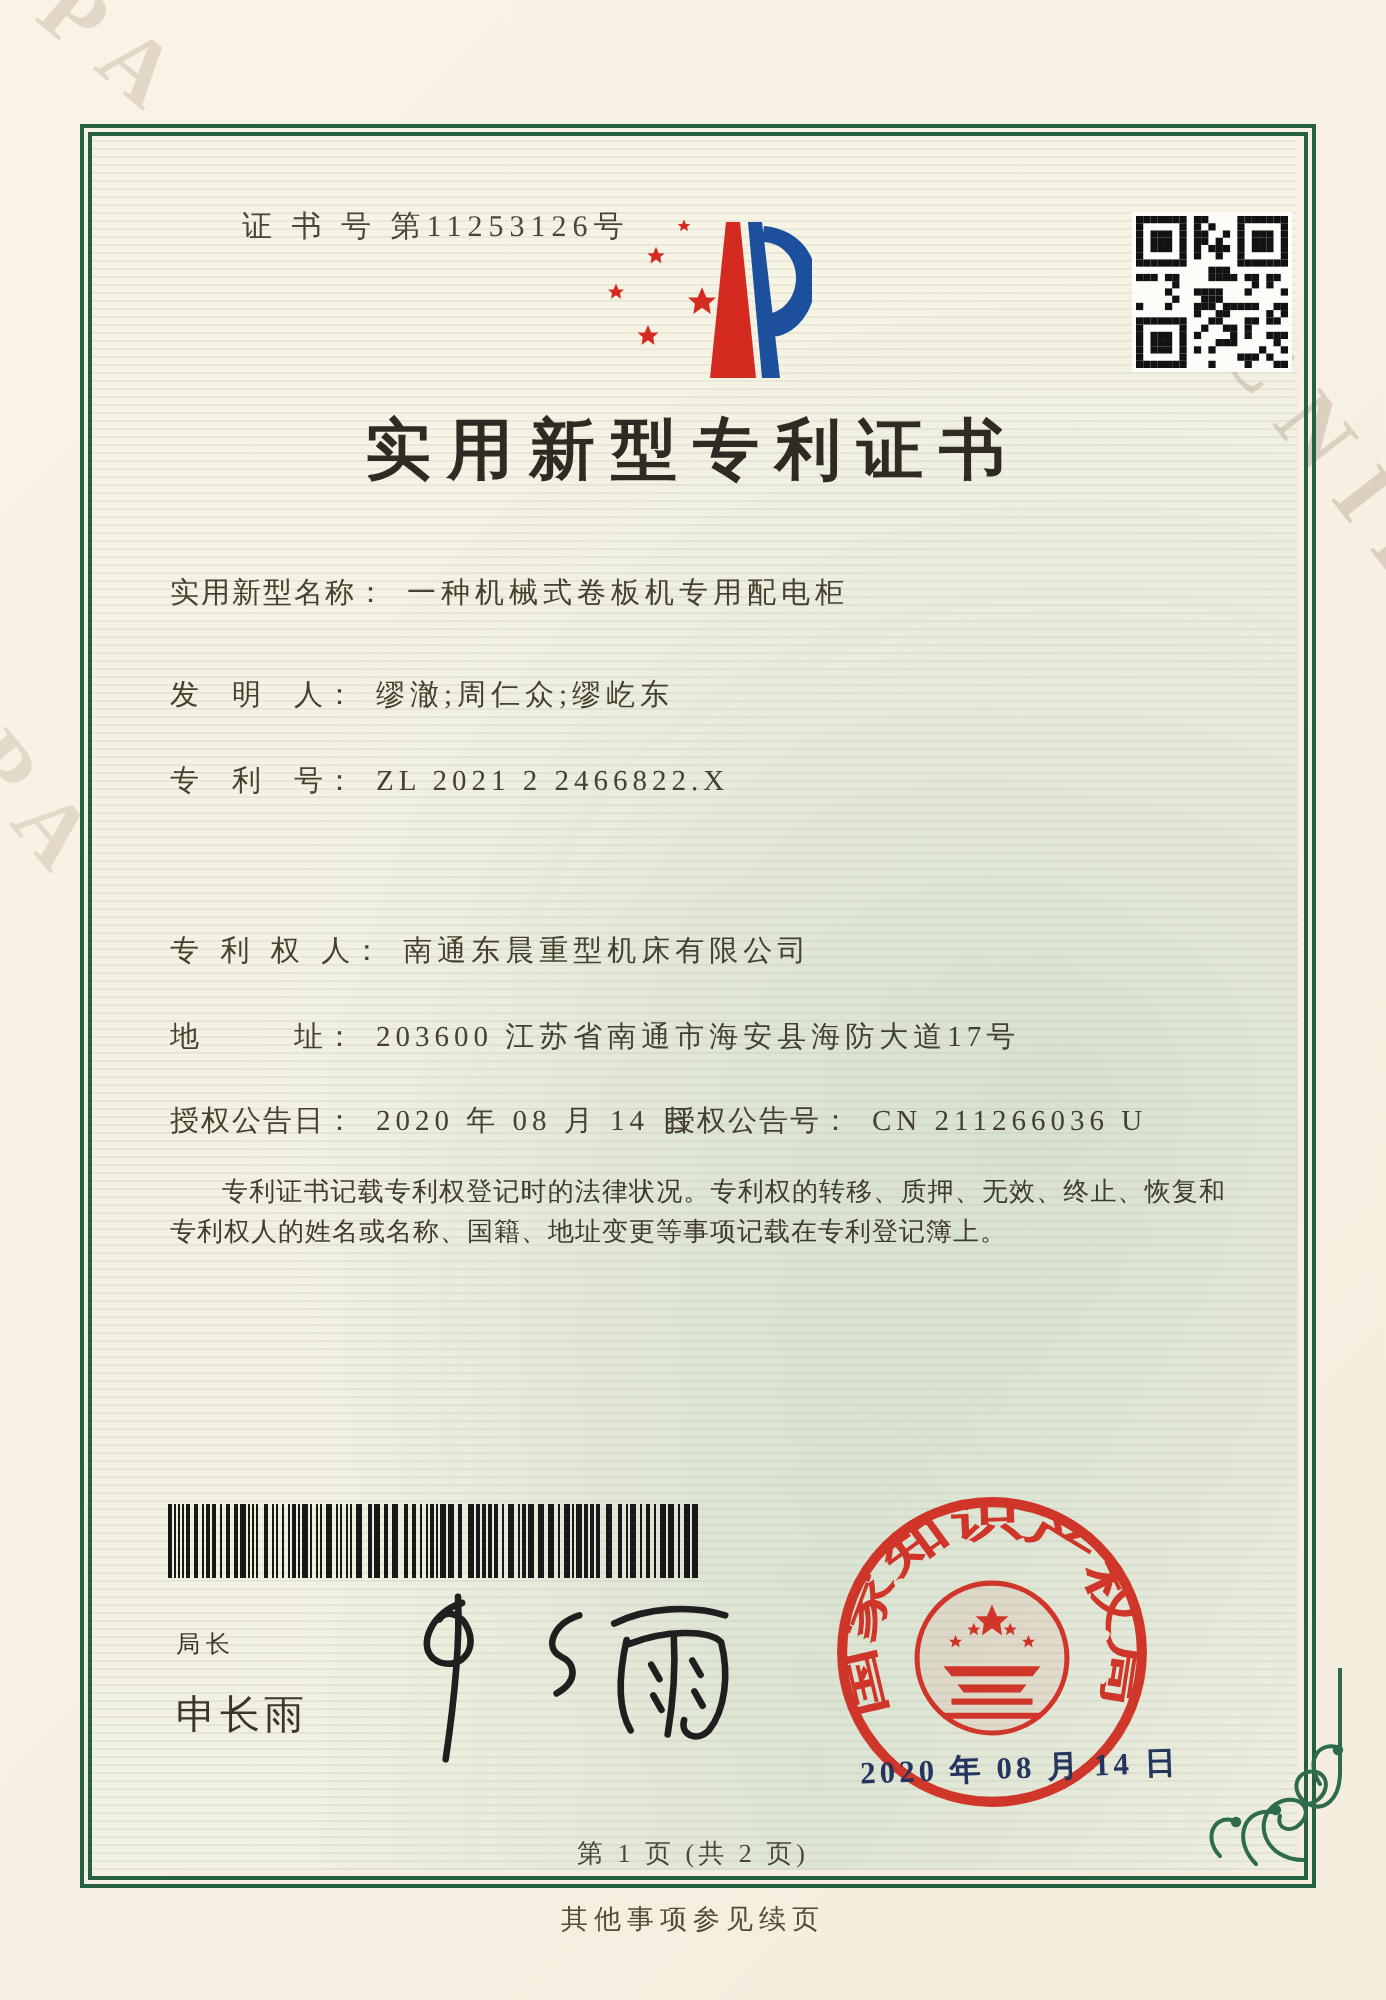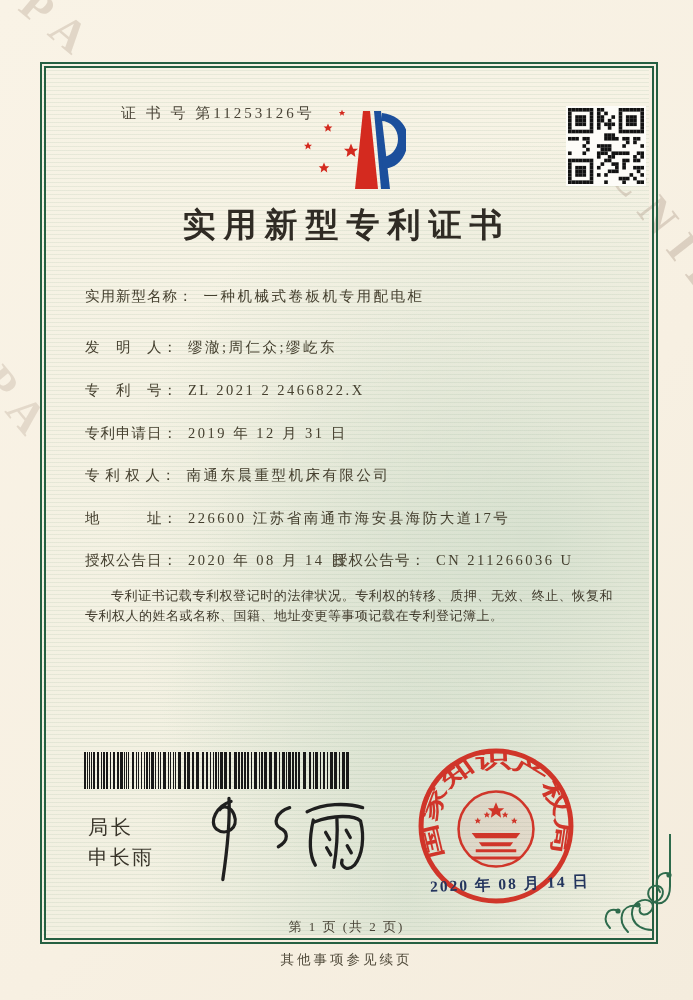--- a/index.html
+++ b/index.html
@@ -34,33 +34,33 @@
   .content{position:absolute;left:0;top:0;width:693px;height:1000px;z-index:3;}
 
   .cert-no{position:absolute;left:85px;top:104px;font-size:15px;letter-spacing:3px;color:#4a4538;margin-left:36px;}
   .logo{position:absolute;left:286px;top:100px;width:120px;height:92px;}
   .qr{position:absolute;left:566px;top:106px;width:76px;height:76px;background:#fdfcf8;padding:2px;}
   .title{
     position:absolute;left:0;width:693px;top:203px;text-align:center;
     font-size:33px;font-weight:bold;letter-spacing:8px;color:#2f2b24;
   }
   .row{position:absolute;left:85px;width:540px;font-size:14.5px;white-space:nowrap;color:#45402f;}
-  .row .lab{letter-spacing:1px;margin-right:10px;}
+  .row .lab{letter-spacing:1px;margin-right:10px;font-family:Liberation Mono, monospace;}
   .row .val{letter-spacing:2.5px;}
   .r0{top:287px}.r1{top:338px}.r2{top:381px}.r3{top:424px}.r4{top:466px}.r5{top:509px}
   .grant{top:551px;}
   .grant .pair2{position:absolute;left:248px;top:0;}
   .paras{position:absolute;left:85px;top:586px;width:528px;}
   .paras p{
     margin:0;font-size:13px;line-height:19.5px;text-indent:26px;
     color:#403b2c;text-align:justify;letter-spacing:0.5px;
   }
   .barcode{position:absolute;left:84px;top:752px;width:272px;height:37px;font-size:0;white-space:nowrap;overflow:hidden;}
   .barcode span{display:inline-block;height:100%;background:#181818;}
-  .signer-title{position:absolute;left:88px;top:814px;font-size:20px;letter-spacing:3px;color:#3a362b;}
+  .signer-title{position:absolute;left:88px;top:814px;font-size:12px;letter-spacing:3px;color:#3a362b;}
   .signer-name{position:absolute;left:88px;top:844px;font-size:20px;letter-spacing:2px;color:#3a362b;}
   .signature{position:absolute;left:192px;top:794px;width:185px;height:90px;}
   .seal{position:absolute;left:416px;top:746px;width:160px;height:160px;opacity:0.9;}
   .seal-date{
     position:absolute;left:430px;top:874px;font-size:15.5px;font-weight:bold;
     color:#24355e;letter-spacing:2px;transform:rotate(-2deg);z-index:4;
   }
   .page-indicator{position:absolute;left:0;width:693px;top:918px;text-align:center;font-size:13px;color:#4a4538;letter-spacing:2px;}
   .ornament{position:absolute;left:582px;top:834px;width:94px;height:100px;}
   .continuation{position:absolute;left:0;width:693px;top:951px;text-align:center;font-size:13.5px;color:#514b3b;letter-spacing:3px;z-index:3;}
@@ -300,28 +300,25 @@
 
     <div class="row r0">
       <span class="lab">实用新型名称：</span><span class="val">一种机械式卷板机专用配电柜</span>
     </div>
     <div class="row r1">
       <span class="lab">发　明　人：</span><span class="val">缪澈;周仁众;缪屹东</span>
     </div>
     <div class="row r2">
       <span class="lab">专　利　号：</span><span class="val">ZL 2021 2 2466822.X</span>
     </div>
-    <div class="row r3">
-      <span class="lab">专利申请日：</span><span class="val">2019 年 12 月 31 日</span>
-    </div>
     <div class="row r4">
       <span class="lab">专 利 权 人：</span><span class="val">南通东晨重型机床有限公司</span>
     </div>
     <div class="row r5">
-      <span class="lab">地　　　址：</span><span class="val">226600 江苏省南通市海安县海防大道17号</span>
+      <span class="lab">地　　　址：</span><span class="val">203600 江苏省南通市海安县海防大道17号</span>
     </div>
     <div class="row grant">
       <span class="pair1">
         <span class="lab">授权公告日：</span><span class="val">2020 年 08 月 14 日</span>
       </span>
       <span class="pair2">
         <span class="lab">授权公告号：</span><span class="val">CN 211266036 U</span>
       </span>
     </div>
 

